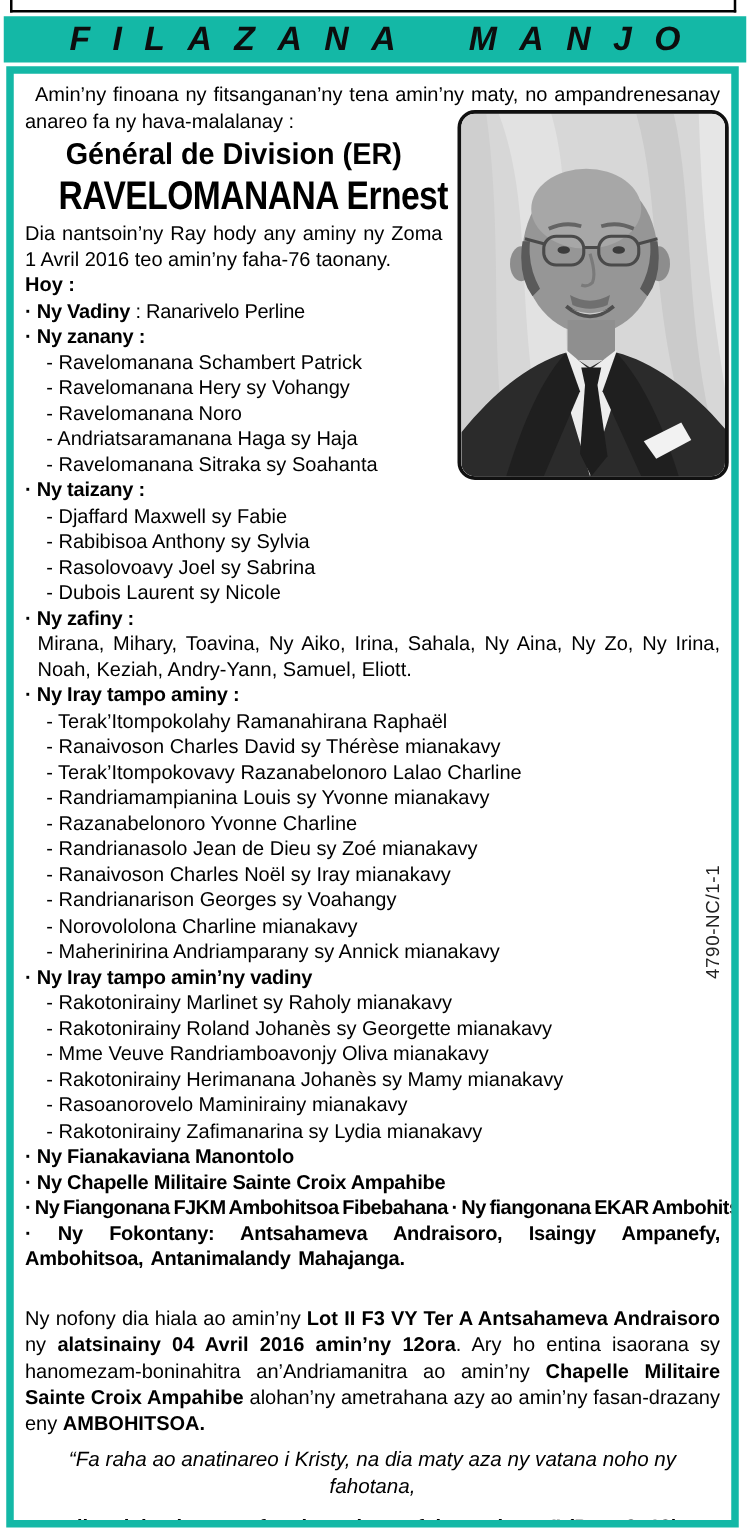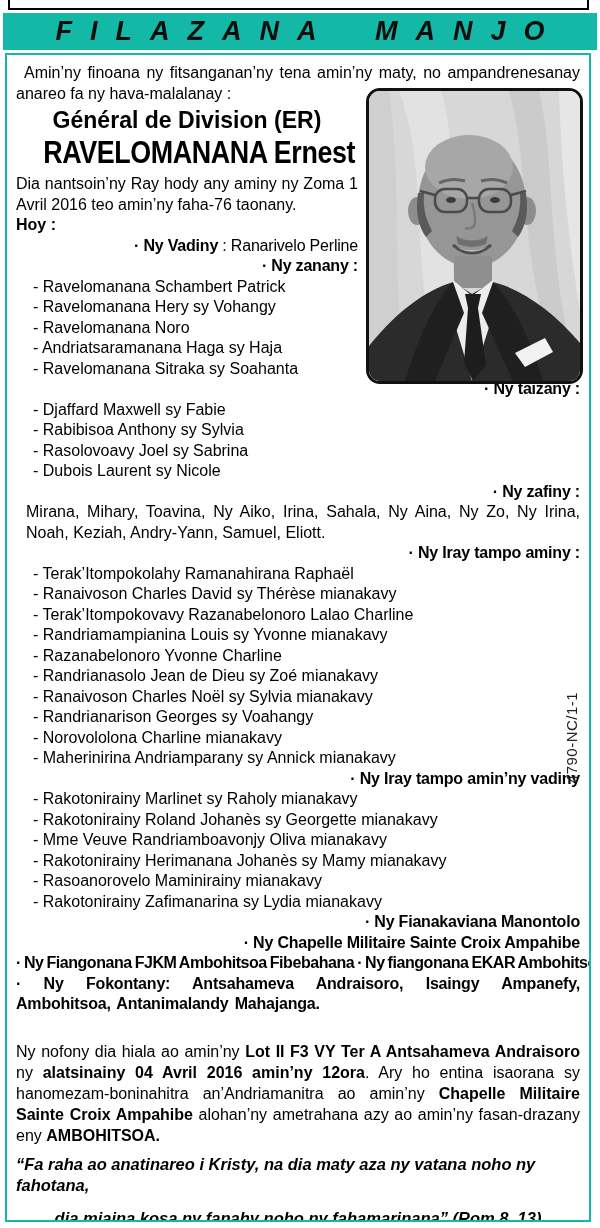--- a/index.html
+++ b/index.html
@@ -20,21 +20,21 @@
     position:absolute; top:13px; left:3px; right:3px; height:37px;
     background:#14b8a6; display:flex; align-items:center; justify-content:center;
   }
   .masthead-title {
     font-size:27px; font-weight:bold; font-style:italic; white-space:nowrap;
     letter-spacing:18px; word-spacing:16px; padding-left:18px; color:#0d0d0d;
   }
 
   .main-box {
     position:absolute; top:53px; left:5px; width:586px; bottom:6px;
-    border:2px solid #14b8a6; background:#fff; box-sizing:border-box;
+    border:6px solid #14b8a6; background:#fff; box-sizing:border-box;
     padding:8px 9px 6px 9px;
     font-size:16px; line-height:20.5px; overflow:hidden;
   }
 
   .intro { text-align:justify; text-indent:8px; margin-bottom:2px; }
 
   .photo {
     position:absolute; top:88px; left:366px; width:217px; height:296px;
     border:3px solid #111; border-radius:14px; box-sizing:border-box;
     overflow:hidden; background:#d7d7d7;
@@ -47,34 +47,34 @@
     margin-top:3px; white-space:nowrap; transform:scaleX(0.96); transform-origin:50% 50%;
   }
   .name {
     text-align:center; font-weight:bold; font-size:32px; line-height:37px;
     margin:1px 0 3px 0; white-space:nowrap; letter-spacing:-0.5px;
     transform:scaleX(0.84); transform-origin:50% 50%;
   }
   .death { text-align:justify; }
   .hoy { font-weight:bold; }
 
-  .sec-line { letter-spacing:-0.2px;text-align:right; }
+  .sec-line { letter-spacing:-0.2px; }
   .sec-line::before { content:"· "; font-weight:bold; }
   .sec-label { font-weight:bold; }
   .sec-rest { font-weight:normal; }
   .sec-line.justify { text-align:justify; word-spacing:2px; }
   .sec-line.one-line { white-space:nowrap; letter-spacing:-0.45px; word-spacing:-1px; }
   .sec-par { text-align:justify; padding-left:10px; }
   .item { padding-left:17px; }
   .item::before { content:"- "; }
 
   .gap { height:26px; }
   .closing { text-align:justify; line-height:21px; }
 
-  .verse1 { font-weight:bold; font-style:italic; font-size:16.5px; margin-top:8px; line-height:21px; }
+  .verse1 { text-align:center; font-weight:normal; font-style:italic; font-size:16.5px; margin-top:8px; line-height:21px; }
   .verse2 { text-align:center; font-weight:bold; font-style:italic; font-size:16.5px; margin-top:12px; line-height:21px; }
 
   .vref {
     position:absolute; left:517px; top:728px; width:110px; height:19px;
     transform:rotate(-90deg); transform-origin:50% 50%;
     font-size:15px; letter-spacing:0.5px; text-align:center; color:#222;
   }
 </style>
 </head>
 <body>
@@ -113,21 +113,21 @@
       <div class="item">Dubois Laurent sy Nicole</div>
       <div class="sec-line"><span class="sec-label">Ny zafiny :</span></div>
       <div class="sec-par">Mirana, Mihary, Toavina, Ny Aiko, Irina, Sahala, Ny Aina, Ny Zo, Ny Irina, Noah, Keziah, Andry-Yann, Samuel, Eliott.</div>
       <div class="sec-line"><span class="sec-label">Ny Iray tampo aminy :</span></div>
       <div class="item">Terak’Itompokolahy Ramanahirana Raphaël</div>
       <div class="item">Ranaivoson Charles David sy Thérèse mianakavy</div>
       <div class="item">Terak’Itompokovavy Razanabelonoro Lalao Charline</div>
       <div class="item">Randriamampianina Louis sy Yvonne mianakavy</div>
       <div class="item">Razanabelonoro Yvonne Charline</div>
       <div class="item">Randrianasolo Jean de Dieu sy Zoé mianakavy</div>
-      <div class="item">Ranaivoson Charles Noël sy Sylvia mianakavy</div>
+      <div class="item">Ranaivoson Charles Noël sy Iray mianakavy</div>
       <div class="item">Randrianarison Georges sy Voahangy</div>
       <div class="item">Norovololona Charline mianakavy</div>
       <div class="item">Maherinirina Andriamparany sy Annick mianakavy</div>
       <div class="sec-line"><span class="sec-label">Ny Iray tampo amin’ny vadiny</span></div>
       <div class="item">Rakotonirainy Marlinet sy Raholy mianakavy</div>
       <div class="item">Rakotonirainy Roland Johanès sy Georgette mianakavy</div>
       <div class="item">Mme Veuve Randriamboavonjy Oliva mianakavy</div>
       <div class="item">Rakotonirainy Herimanana Johanès sy Mamy mianakavy</div>
       <div class="item">Rasoanorovelo Maminirainy mianakavy</div>
       <div class="item">Rakotonirainy Zafimanarina sy Lydia mianakavy</div>

